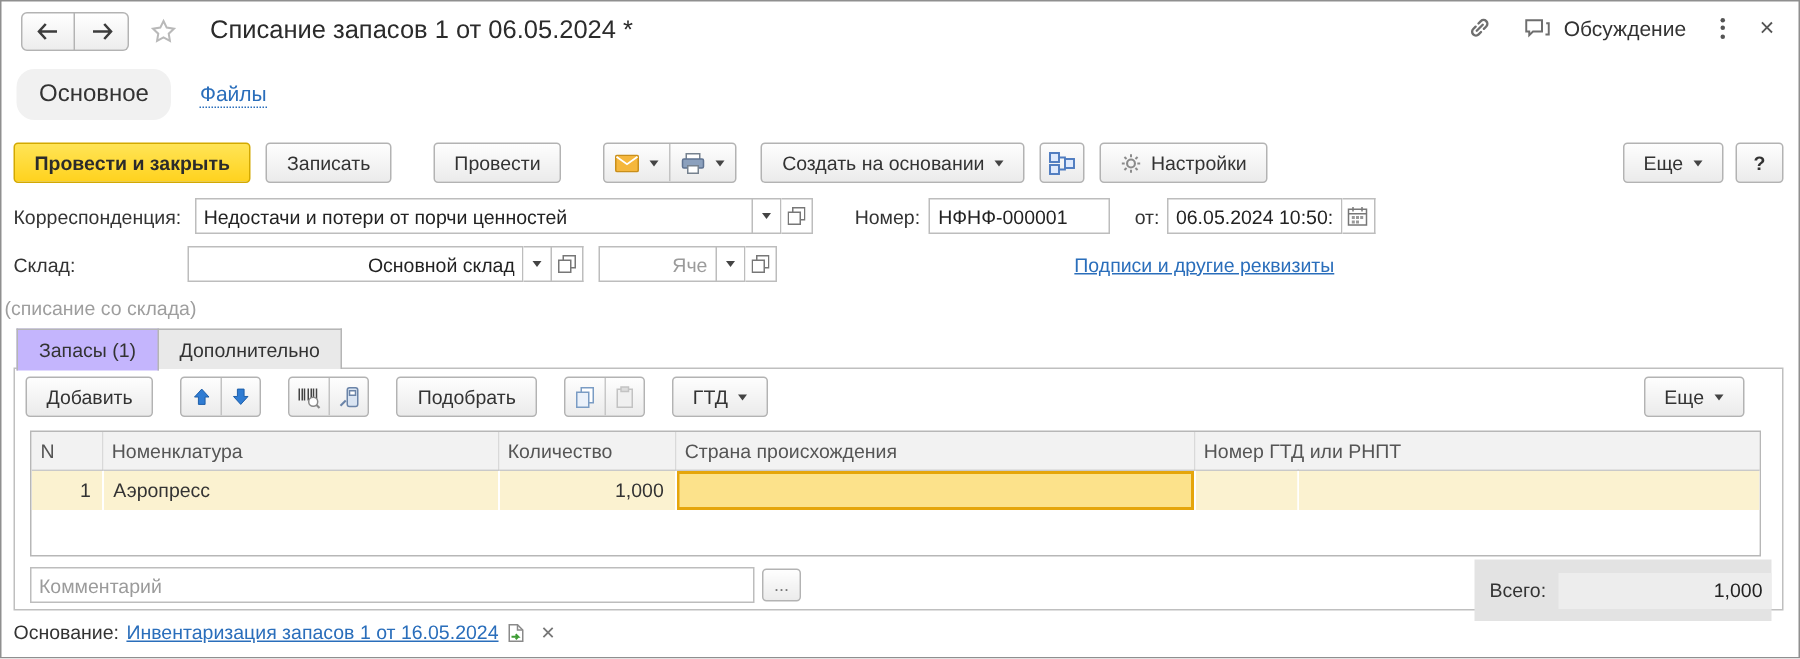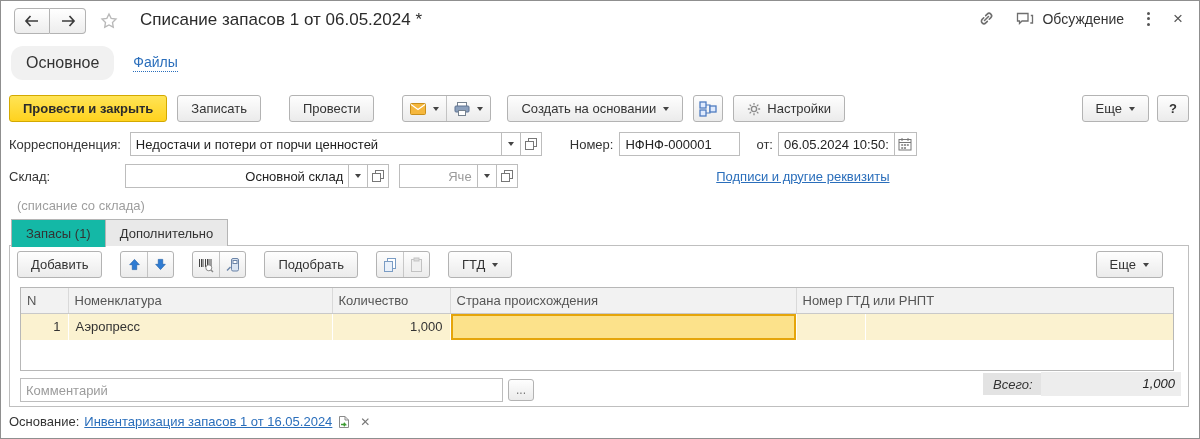--- a/index.html
+++ b/index.html
@@ -50,27 +50,27 @@
   .frow { position:absolute; left:8px; right:10px; display:flex; align-items:center; }
   .flabel { color:#333; }
   .fgroup { display:flex; align-items:stretch; height:24px; }
   .finput { height:24px; border:1px solid #bdbdbd; padding:0 5px; font-size:13px; color:#222;
     font-family:"Liberation Sans", sans-serif; background:#fff; }
   .finput::placeholder { color:#9b9b9b; opacity:1; }
   .fbtn { width:19px; border:1px solid #bdbdbd; border-left:none; display:flex; align-items:center;
     justify-content:center; background:#fff; cursor:pointer; }
   .fbtn .caret { margin:0; }
   .link { color:#2a6ebb; text-decoration:underline; cursor:pointer; }
-  .note { position:absolute; left:16px; top:197px; color:#9e9e9e; }
+  .note { position:absolute; left:2px; top:197px; color:#9e9e9e; }
 
   
   .doc-tabs { position:absolute; left:10px; top:218px; display:flex; z-index:2; }
   .dtab { height:27px; display:flex; align-items:center; padding:0 14px; border:1px solid #b5b5b5;
     border-bottom:none; font-size:13px; cursor:pointer; }
-  .dtab.active { background:#14b8a6; position:relative; height:28px; margin-bottom:-1px; cursor:default; }
+  .dtab.active { background:#c4b5fd; position:relative; height:28px; margin-bottom:-1px; cursor:default; }
   .dtab.inactive { background:#e9e9e9; border-left:none; }
   .panel { position:absolute; left:8px; right:10px; top:244px; bottom:31px; border:1px solid #bfbfbf; background:#fff; }
 
   
   .tbar { position:absolute; left:7px; right:7px; top:5px; height:27px; display:flex; align-items:center; }
   .pairgroup { display:flex; height:27px; border:1px solid #b3b3b3; border-radius:3px; overflow:hidden;
     background:linear-gradient(#fefefe,#ebebeb); }
   .pairgroup .half { width:26px; display:flex; align-items:center; justify-content:center; cursor:pointer; }
   .pairgroup .half + .half { border-left:1px solid #c3c3c3; }
   .half.disabled { cursor:default; opacity:.9; }
@@ -86,22 +86,22 @@
   .grid td.num { text-align:right; }
   .grid td.sel { background:#fce28b; box-shadow:inset 0 0 0 2px #e5a50a; cursor:text; }
   .grid tr.filler td { background:#fff; border:none; height:29px; }
 
   
   .comment-row { position:absolute; left:10px; top:132px; display:flex; align-items:center; }
   .comment-input { width:483px; }
   .dots-btn { height:22px; padding:0 7px; margin-left:5px; display:inline-flex; align-items:center;
     background:linear-gradient(#fefefe,#ebebeb); border:1px solid #b3b3b3; border-radius:3px;
     color:#777; cursor:pointer; font-size:12px; line-height:1; }
-  .total-bar { position:absolute; right:7px; top:127px; width:198px; height:22px; background:#e3e3e3;
-    display:flex; align-items:center;font-style:italic; }
+  .total-bar { position:absolute; right:7px; top:127px; width:198px; height:41px; background:#e3e3e3;
+    display:flex; align-items:center; }
   .total-bar .tlabel { margin-left:10px; color:#333; }
   .total-field { margin-left:8px; width:143px; height:24px; background:#ededed; text-align:right;
     line-height:24px; padding-right:6px; color:#222; }
 
   
   .basis { position:absolute; left:8px; top:413px; display:flex; align-items:center; gap:5px; }
   .basis .bx { color:#777; font-size:12px; margin-left:4px; cursor:pointer; }
   svg { display:block; }
 </style>
 </head>

